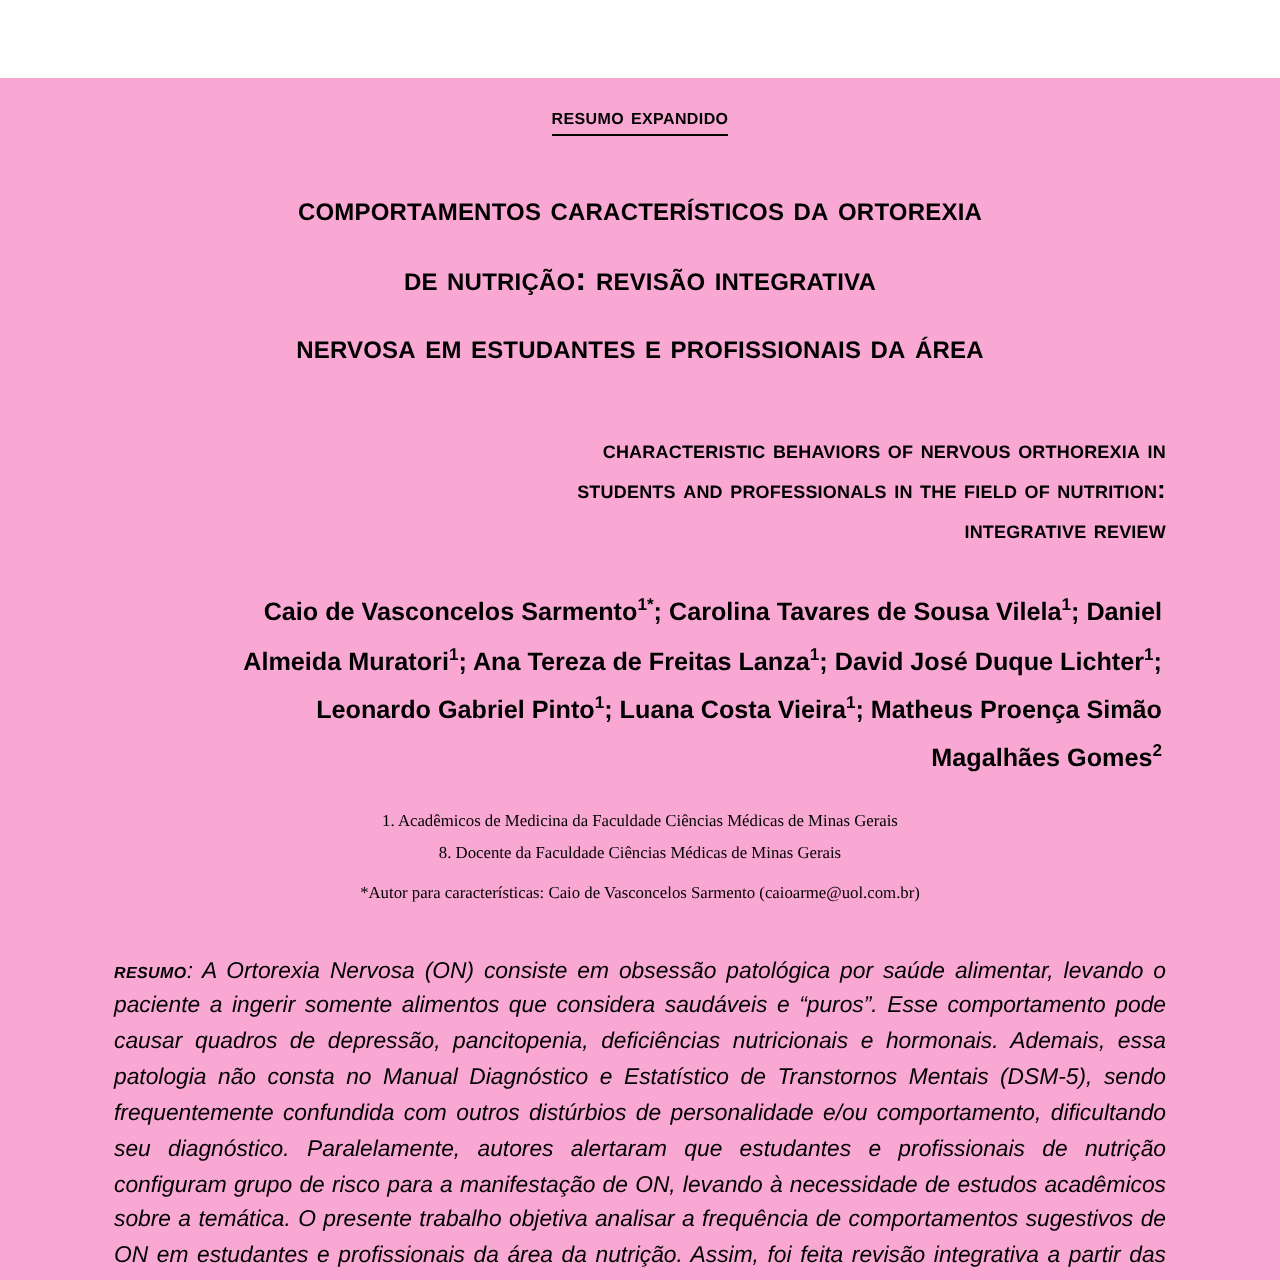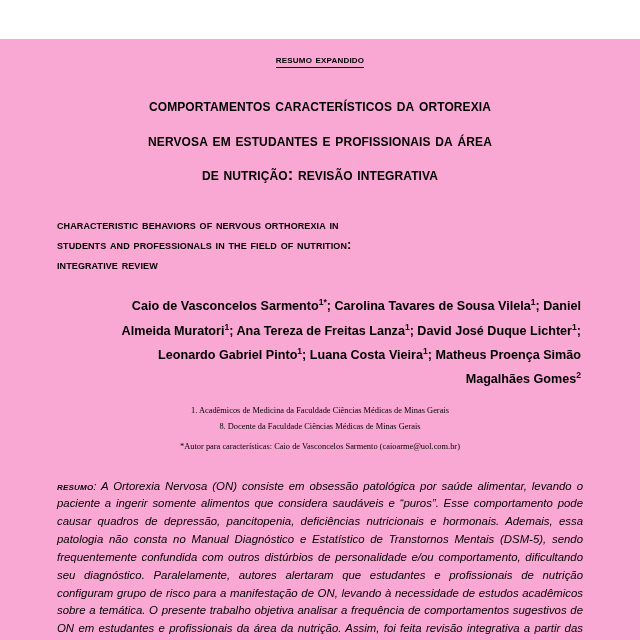--- a/index.html
+++ b/index.html
@@ -58,21 +58,21 @@
     font-size: 16.5px;
     line-height: 2.08;
     margin: 20px 0 0 0;
     letter-spacing: 0.1px;
   }
   .title-pt .line {
     display: block;
   }
 
   .title-en {
-    text-align: left;
+    text-align: right;
     font-weight: bold;
     font-size: 13px;
     line-height: 1.52;
     margin: 24px 0 0 0;
     letter-spacing: 0.1px;
   }
   .title-en .line {
     display: block;
   }
 
@@ -132,22 +132,22 @@
 <body>
 
 <div class="page">
 
   <div class="section-header">
     <span class="sc-label">Resumo Expandido</span>
   </div>
 
   <h1 class="title-pt smallcaps">
     <span class="line">Comportamentos Característicos Da Ortorexia</span>
+    <span class="line">De Nutrição: Revisão Integrativa</span>
     <span class="line">Nervosa Em Estudantes E Profissionais Da Área</span>
-    <span class="line">De Nutrição: Revisão Integrativa</span>
   </h1>
 
   <h2 class="title-en smallcaps">
     <span class="line">Characteristic Behaviors Of Nervous Orthorexia In</span>
     <span class="line">Students And Professionals In The Field Of Nutrition:</span>
     <span class="line">Integrative Review</span>
   </h2>
 
   <div class="authors">
     <span class="line">Caio de Vasconcelos Sarmento<sup>1*</sup>; Carolina Tavares de Sousa Vilela<sup>1</sup>; Daniel</span>

